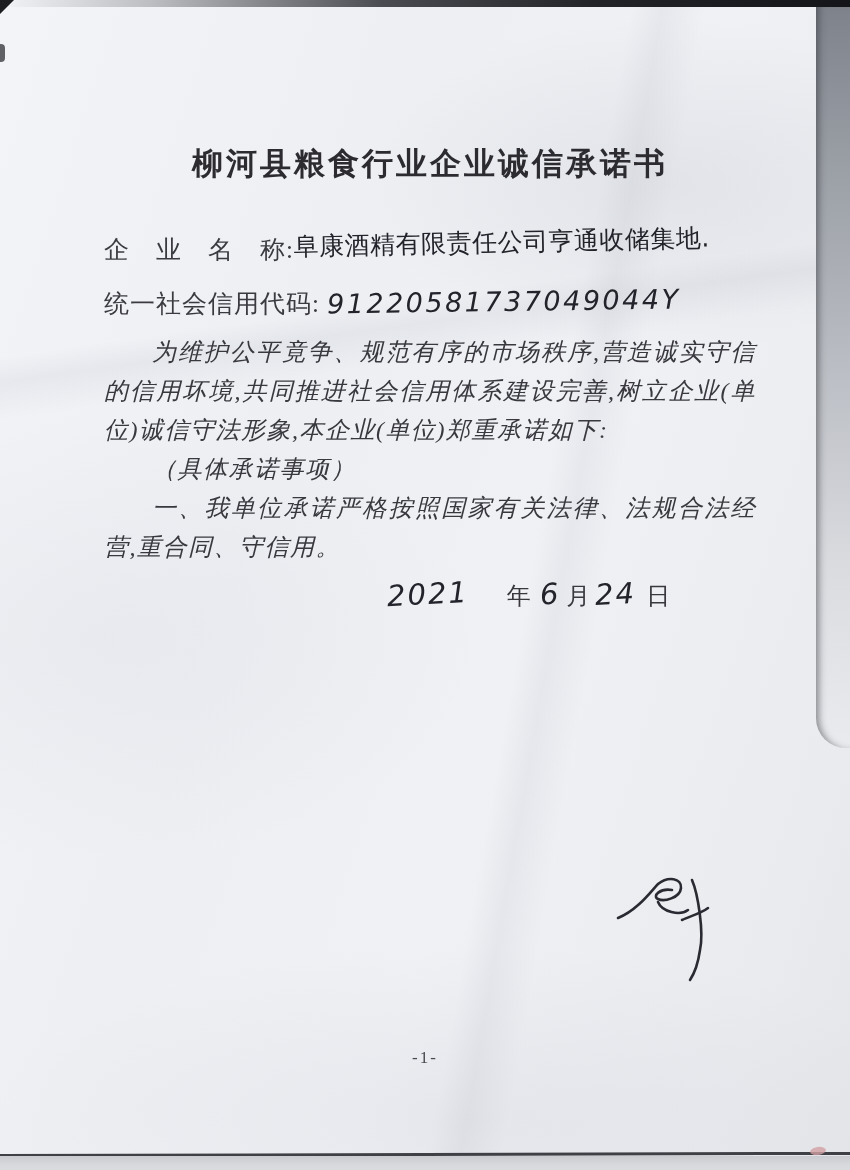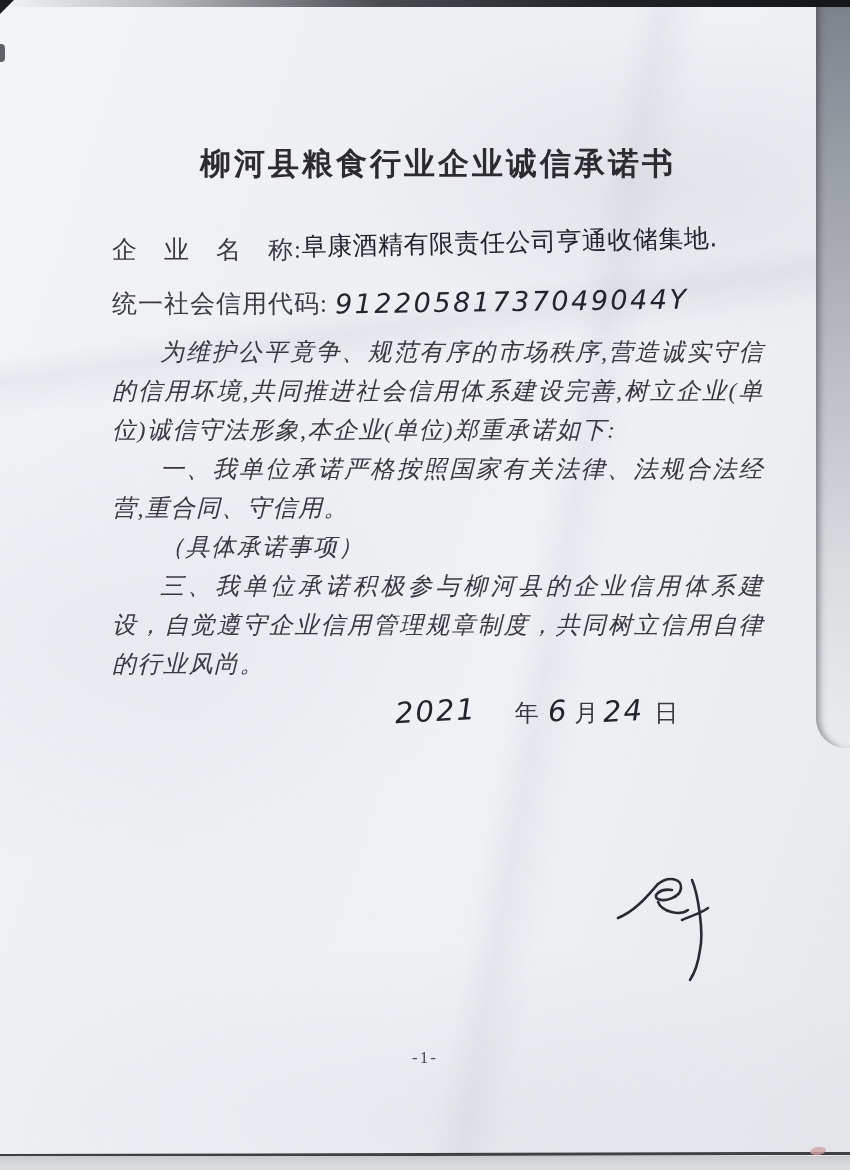--- a/index.html
+++ b/index.html
@@ -56,21 +56,21 @@
   .bottom-bed{
     position:absolute;left:0;top:1156px;width:850px;height:14px;
     background:linear-gradient(180deg,#c9cbd0 0%,#d6d8db 60%,#dadce0 100%);
   }
   .pink-smudge{
     position:absolute;left:810px;top:1147px;width:16px;height:8px;border-radius:50%;
     background:#d2a0a2;opacity:.8;transform:rotate(-8deg);
   }
   
   .content{
-    position:absolute;left:112px;top:142px;width:652px;
+    position:absolute;left:104px;top:142px;width:652px;
     color:#3a3a40;
   }
   .doc-title{
     text-align:center;font-size:31px;font-weight:bold;letter-spacing:3px;color:#2b2b30;
     font-family:"Liberation Sans","DejaVu Sans",sans-serif;
     line-height:44px;margin:0;
   }
   .field-line{font-size:25px;line-height:40px;letter-spacing:1px;white-space:nowrap;}
   .company-line{margin-top:44px;}
   .credit-line{margin-top:13px;}
@@ -127,23 +127,22 @@
     <div class="field-line company-line">
       <span>企　业　名　称:</span><span class="hw company-value">阜康酒精有限责任公司亨通收储集地.</span>
     </div>
 
     <div class="field-line credit-line">
       <span>统一社会信用代码:</span> <span class="hw credit-value">91220581737049044Y</span>
     </div>
 
     <div class="paragraphs">
       <p class="para">为维护公平竟争、规范有序的市场秩序,营造诚实守信的信用坏境,共同推进社会信用体系建设完善,树立企业(单位)诚信守法形象,本企业(单位)郑重承诺如下:</p>
+      <p class="para">（具体承诺事项）</p>
       <p class="para">一、我单位承诺严格按照国家有关法律、法规合法经营,重合同、守信用。</p>
-      <p class="para">（具体承诺事项）</p>
-      <p class="para">三、我单位承诺积极参与柳河县的企业信用体系建设，自觉遵守企业信用管理规章制度，共同树立信用自律的行业风尚。</p>
     </div>
 
 
     <div class="date-row">
       <span class="hw hw-num">2021</span><span class="dl ml38">年</span><span class="hw hw-num ml8">6</span><span class="dl ml6">月</span><span class="hw hw-num ml4">24</span><span class="dl ml10">日</span>
     </div>
   </div>
 
   <svg class="signature" viewBox="0 0 120 115" xmlns="http://www.w3.org/2000/svg">
     <g fill="none" stroke="#2a2a33" stroke-width="2.6" stroke-linecap="round">

